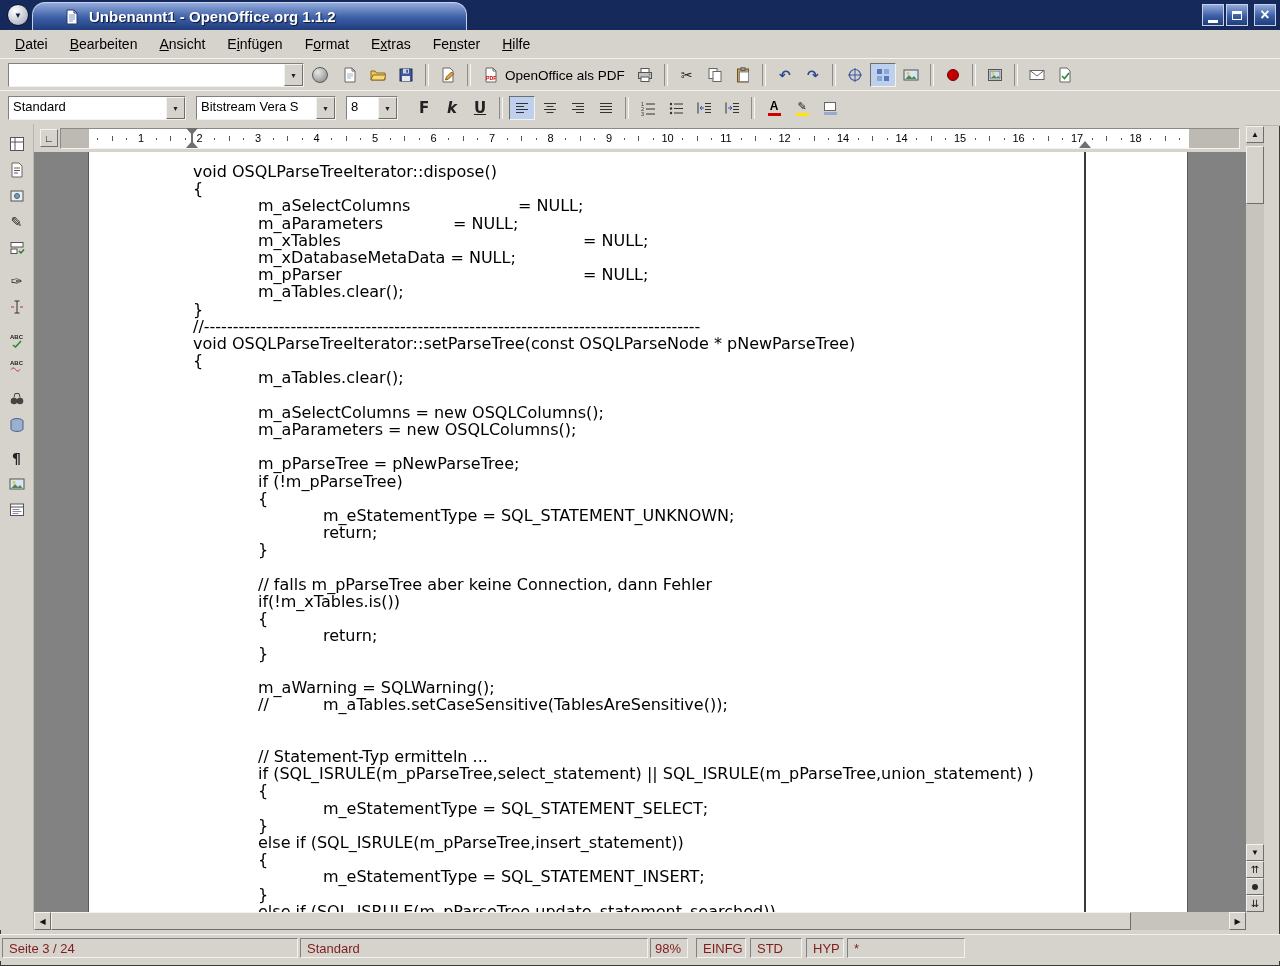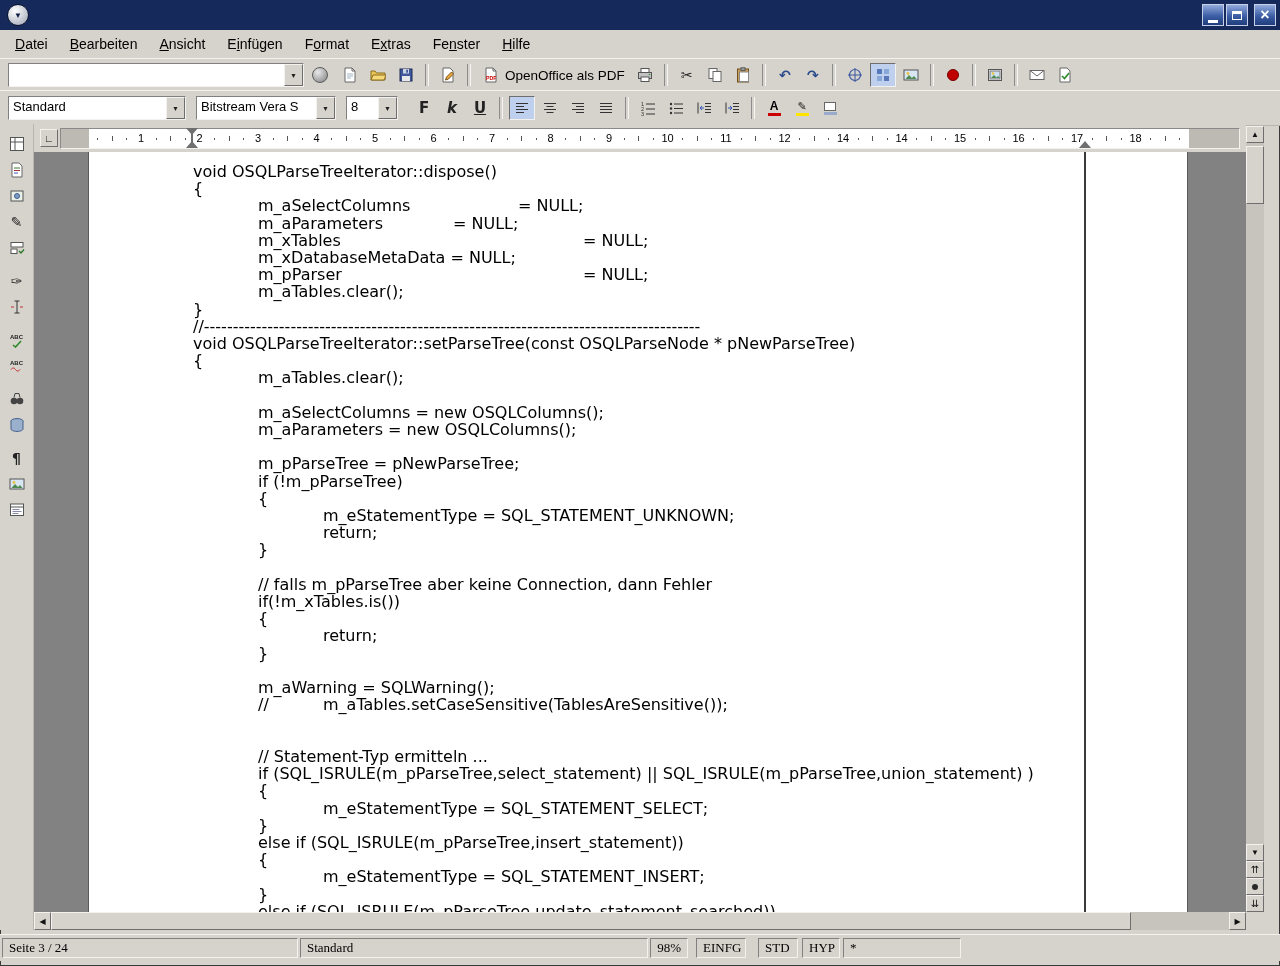--- a/index.html
+++ b/index.html
@@ -108,32 +108,42 @@
   .sb-thumb{position:absolute;left:0;top:20px;width:18px;height:58px;background:#d6d3cc;
      border:1px solid;border-color:#f4f2ee #6e6e6e #6e6e6e #f4f2ee;box-sizing:border-box;}
   .h-thumb{height:18px;width:1080px;background:#d6d3cc;border:1px solid;
      border-color:#f4f2ee #6e6e6e #6e6e6e #f4f2ee;box-sizing:border-box;flex:0 0 auto;}
   .h-track{flex:1;}
   .v-bottom{position:absolute;left:0;bottom:0;}
   .navdot{width:6px;height:6px;border-radius:50%;background:#2a2a2a;}
   .dbl{font-size:10px;line-height:1;}
   
   .statusbar{position:absolute;top:934px;left:0;right:0;height:26px;background:#d6d3cc;
-     display:flex;align-items:center;font-size:13px;color:#000000;border-top:1px solid #f4f2ee;font-family:Liberation Serif, serif;}
+     display:flex;align-items:center;font-size:13px;color:#7f1d1d;border-top:1px solid #f4f2ee;}
   .status-cell{height:20px;box-sizing:border-box;border:1px solid;border-color:#808080 #f4f2ee #f4f2ee #808080;
      display:flex;align-items:center;padding:0 6px;white-space:nowrap;overflow:hidden;}
 </style>
 </head>
 <body>
 
 <div class="window">
 
   <div class="titlebar">
     <div class="sys-circle">
       <span>▼</span>
+    </div>
+    <div class="title-pill">
+      <span class="ic">
+        <svg viewBox="0 0 16 16">
+            <path d="M3 1h7l3 3v11H3z" fill="#fff" stroke="#223a6e"></path>
+            <path d="M10 1v3h3" fill="none" stroke="#223a6e"></path>
+            <path d="M5 6h6M5 8h6M5 10h6M5 12h4" stroke="#6e8ec6" stroke-width="0.9"></path>
+          </svg>
+      </span>
+      <span class="title-text">Unbenannt1 - OpenOffice.org 1.1.2</span>
     </div>
     <div class="win-btns">
       <div class="win-btn">
           <span class="glyph-min"></span>
         </div>
       <div class="win-btn">
           <span class="glyph-max"></span>
         </div>
       <div class="win-btn close">
           <span>×</span>
@@ -747,21 +757,21 @@
       </div>
     <div class="status-cell" style="margin-left:2px;width:348px">
         <span>Standard</span>
       </div>
     <div class="status-cell" style="margin-left:2px;width:38px;justify-content:flex-end">
         <span>98%</span>
       </div>
     <div class="status-cell" style="margin-left:8px;width:50px">
         <span>EINFG</span>
       </div>
-    <div class="status-cell" style="margin-left:12px;width:40px">
+    <div class="status-cell" style="margin-left:4px;width:52px">
         <span>STD</span>
       </div>
     <div class="status-cell" style="margin-left:4px;width:38px">
         <span>HYP</span>
       </div>
     <div class="status-cell" style="margin-left:3px;width:118px">
         <span>*</span>
       </div>
   </div>
 

